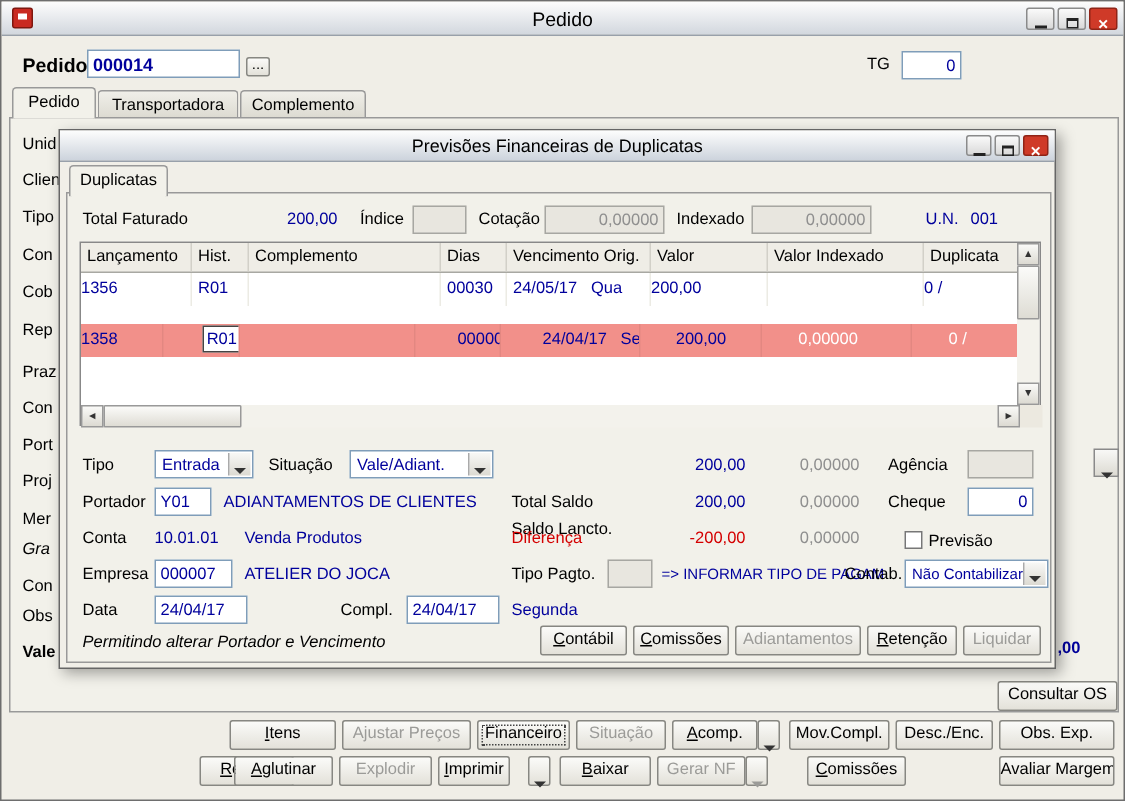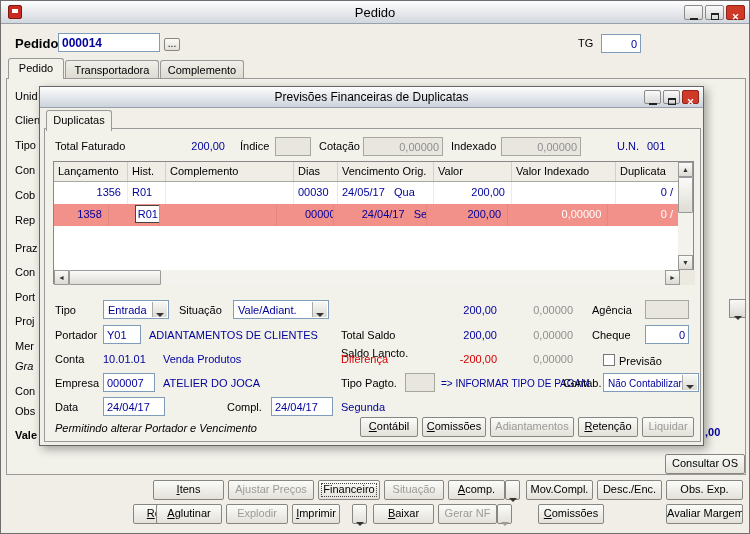--- a/index.html
+++ b/index.html
@@ -86,21 +86,21 @@
           border: 1px solid #888; background: #fff; }
   .grid-hdr { position: absolute; left: 0; top: 0; width: 626px; height: 20px;
               background: #efede6; border-bottom: 1px solid #a8a8a2; display: flex; }
   .gh { font-size: 11px; color: #000; padding: 3px 3px 0 4px; border-right: 1px solid #d2d0c8;
         white-space: nowrap; overflow: hidden; }
   .grid-row { position: absolute; left: 0; width: 626px; height: 22px; display: flex; }
   .grid-row.selected { background: #f2908a; }
   .gc { font-size: 11px; color: #00009c; padding-top: 4px; border-right: 1px solid #ecebe4;
         white-space: nowrap; overflow: hidden; }
   .grid-row.selected .gc { border-right-color: rgba(0,0,0,.06); }
-  .gc.right { text-align: right; padding-right: 6px; }
+  .gc.right { text-align: left; padding-right: 6px; }
   .gc.white { color: #fff; }
   .gc .date { display: inline-block; width: 56px; padding-left: 4px; }
   .gc.pl { padding-left: 4px; }
   .w0{width:74px} .w1{width:38px} .w2{width:128px} .w3{width:44px}
   .w4{width:96px} .w5{width:78px} .w6{width:104px} .w7{width:64px}
   .cell-editor { width: 34px; height: 18px; margin: 1px 0 0 2px; border: 1px solid #444;
                  font-family: "Liberation Sans", sans-serif; font-size: 11px; color: #00009c;
                  padding: 0 2px; background: #fff; }
 
   
@@ -225,21 +225,21 @@
           <span class="gc w0 right">1356</span>
           <span class="gc w1 pl">R01</span>
           <span class="gc w2 pl"></span>
           <span class="gc w3 pl">00030</span>
           <span class="gc w4"><span class="date">24/05/17</span><span>Qua</span></span>
           <span class="gc w5 right">200,00</span>
           <span class="gc w6 right"></span>
           <span class="gc w7 right">0 /</span>
         </div>
 
-        <div class="grid-row selected" style="top:42px;gap:24px;">
+        <div class="grid-row selected" style="top:54px;gap:24px;">
           <span class="gc w0 right">1358</span>
           <span class="gc w1" style="padding-top:0;"><input class="cell-editor" value="R01" style=""></span>
           <span class="gc w2 pl"></span>
           <span class="gc w3 pl">00000</span>
           <span class="gc w4"><span class="date">24/04/17</span><span>Seg</span></span>
           <span class="gc w5 right">200,00</span>
           <span class="gc w6 right white">0,00000</span>
           <span class="gc w7 right white">0 /</span>
         </div>
 

